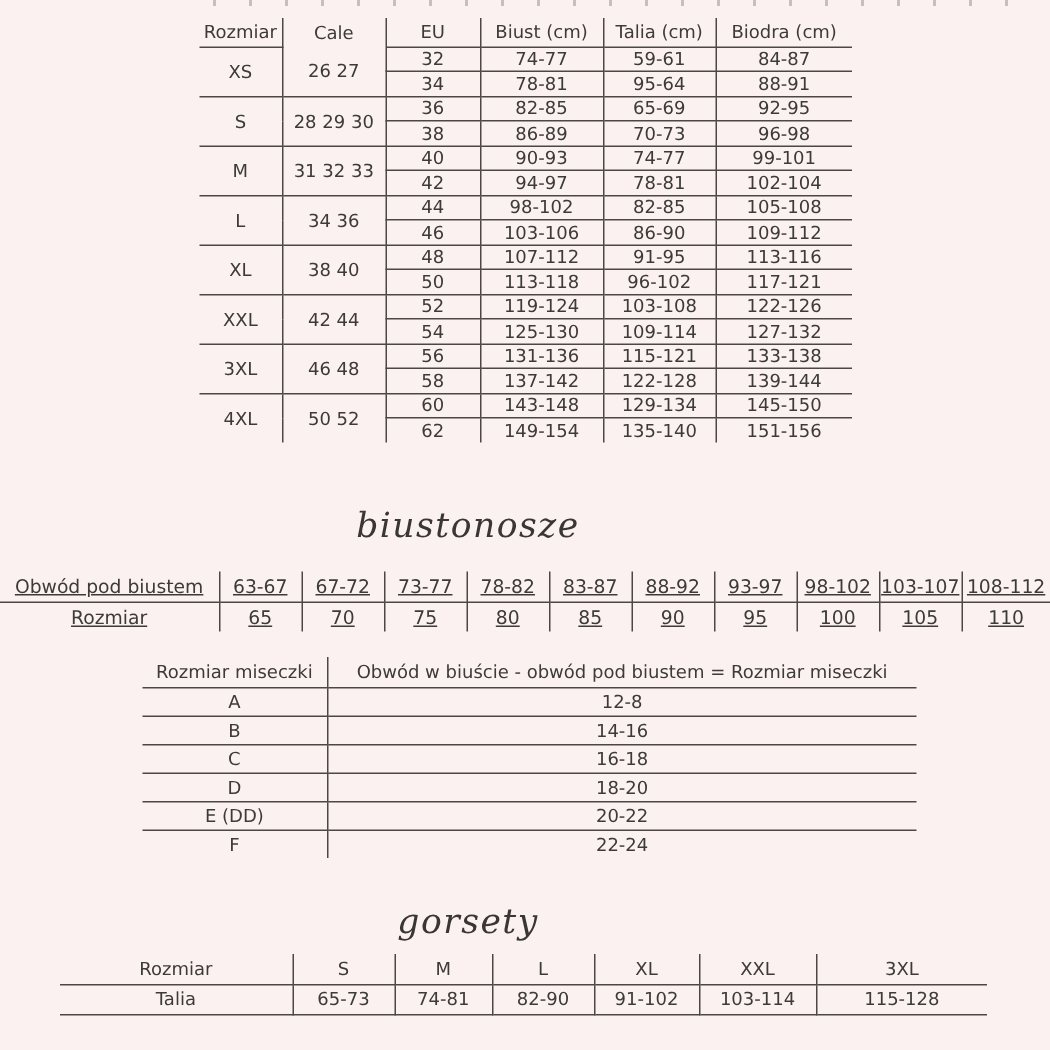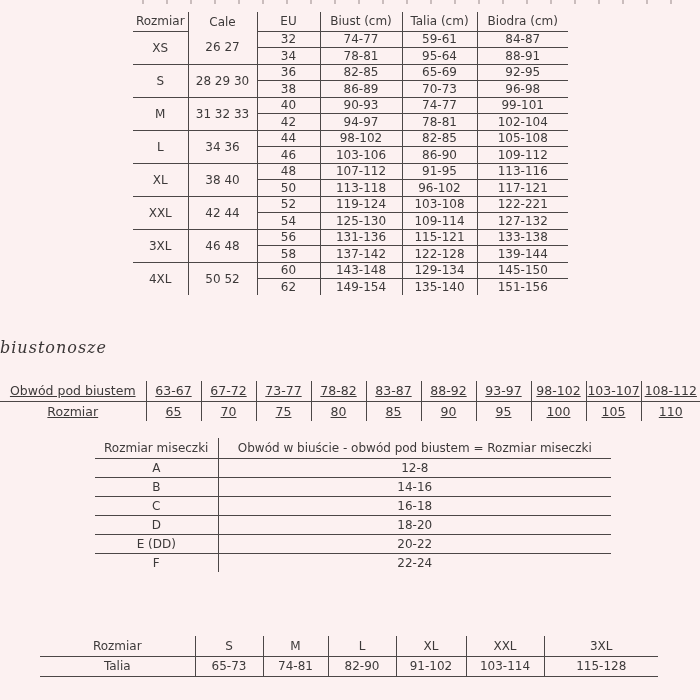--- a/index.html
+++ b/index.html
@@ -27,23 +27,23 @@
   .vr { border-right: 1.4px solid #4c4747; }
   .hb { border-bottom: 1.4px solid #4c4747; }
 
   
   .size-table { position: absolute; left: 133px; top: 12px; }
   .size-table th { height: 19px; }
   .size-table td { height: 16.5px; }
 
   
   .sec-h {
-    position: absolute; left: 0; width: 624px; text-align: left;
+    position: absolute; left: 0; width: 624px; text-align: center;
     font-family: "DejaVu Serif", serif; font-style: italic;
-    font-size: 16px; color: #3a3636; letter-spacing: 1px;
+    font-size: 23px; color: #3a3636; letter-spacing: 1px;
   }
   .h-bras { top: 338px; }
   .h-corsets { top: 602px; }
 
   
   .bras-table { position: absolute; left: 0; top: 381px; width: 700px; }
   .bras-table td { height: 20px; font-size: 12.5px; text-decoration: underline; }
 
   
   .cups-table { position: absolute; left: 95px; top: 438px; }
@@ -150,21 +150,21 @@
           <td class="hb vr">113-118</td>
           <td class="hb vr">96-102</td>
           <td class="hb">117-121</td>
         </tr>
         <tr>
           <td rowspan="2" class="vr hb">XXL</td>
           <td rowspan="2" class="vr hb">42 44</td>
           <td class="hb vr">52</td>
           <td class="hb vr">119-124</td>
           <td class="hb vr">103-108</td>
-          <td class="hb">122-221</td>
+          <td class="hb">122-126</td>
         </tr>
         <tr>
           <td class="hb vr">54</td>
           <td class="hb vr">125-130</td>
           <td class="hb vr">109-114</td>
           <td class="hb">127-132</td>
         </tr>
         <tr>
           <td rowspan="2" class="vr hb">3XL</td>
           <td rowspan="2" class="vr hb">46 48</td>
@@ -274,20 +274,21 @@
           <td class="vr hb">E (DD)</td>
           <td class="hb">20-22</td>
         </tr>
         <tr>
           <td class="vr">F</td>
           <td>22-24</td>
         </tr>
       </tbody>
   </table>
 
+  <div class="sec-h h-corsets">gorsety</div>
 
   <table class="corsets-table">
     <colgroup>
       <col style="width:155px">
         <col style="width:68px">
         <col style="width:65px">
       <col style="width:68px">
         <col style="width:70px">
         <col style="width:78px">
       <col style="width:114px">

